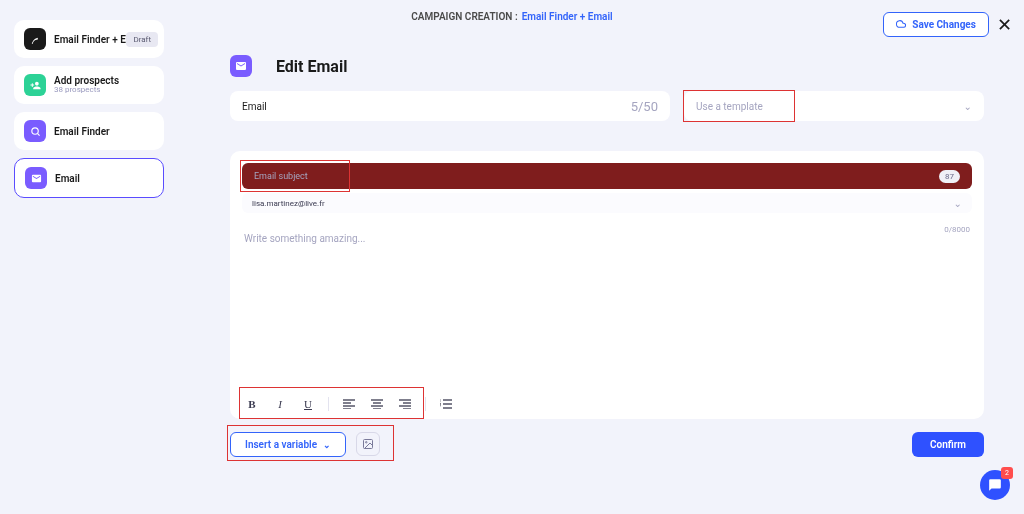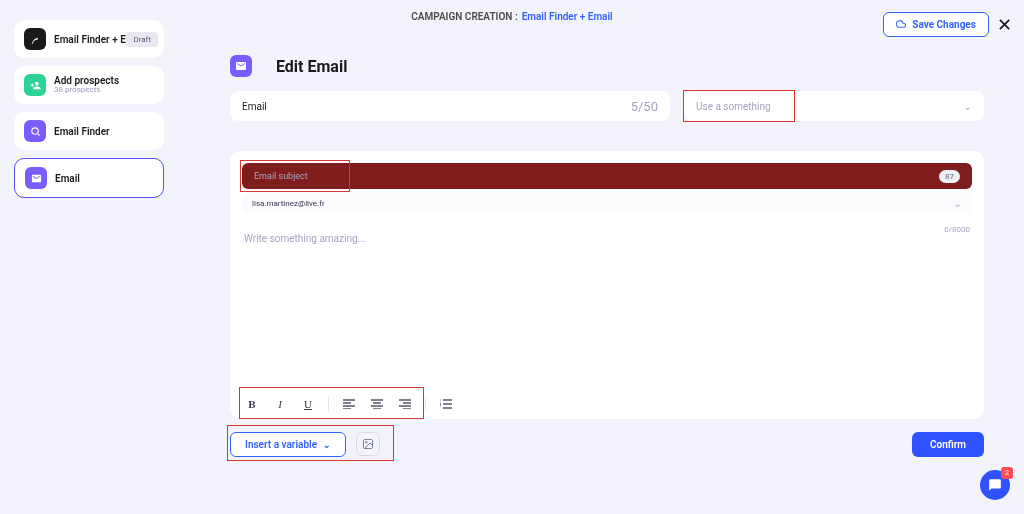--- a/index.html
+++ b/index.html
@@ -352,21 +352,21 @@
     </div>
     <span class="page-title">Edit Email</span>
   </div>
 
   <div class="name-row">
     <div class="name-input">
       <span class="name-val">Email</span>
       <span class="name-counter">5/50</span>
     </div>
     <div class="template-select">
-      <span>Use a something</span>
+      <span>Use a template</span>
       <span class="chev">⌄</span>
       <div class="hl-red" style="left:-1px;top:-1px;width:112px;height:32px;"></div>
     </div>
   </div>
 
   <div class="editor">
     <div class="subject-input">
       <span>Email subject</span>
       <span class="char-pill">87</span>
       <div class="hl-red" style="left:-2px;top:-3px;width:110px;height:32px;"></div>

